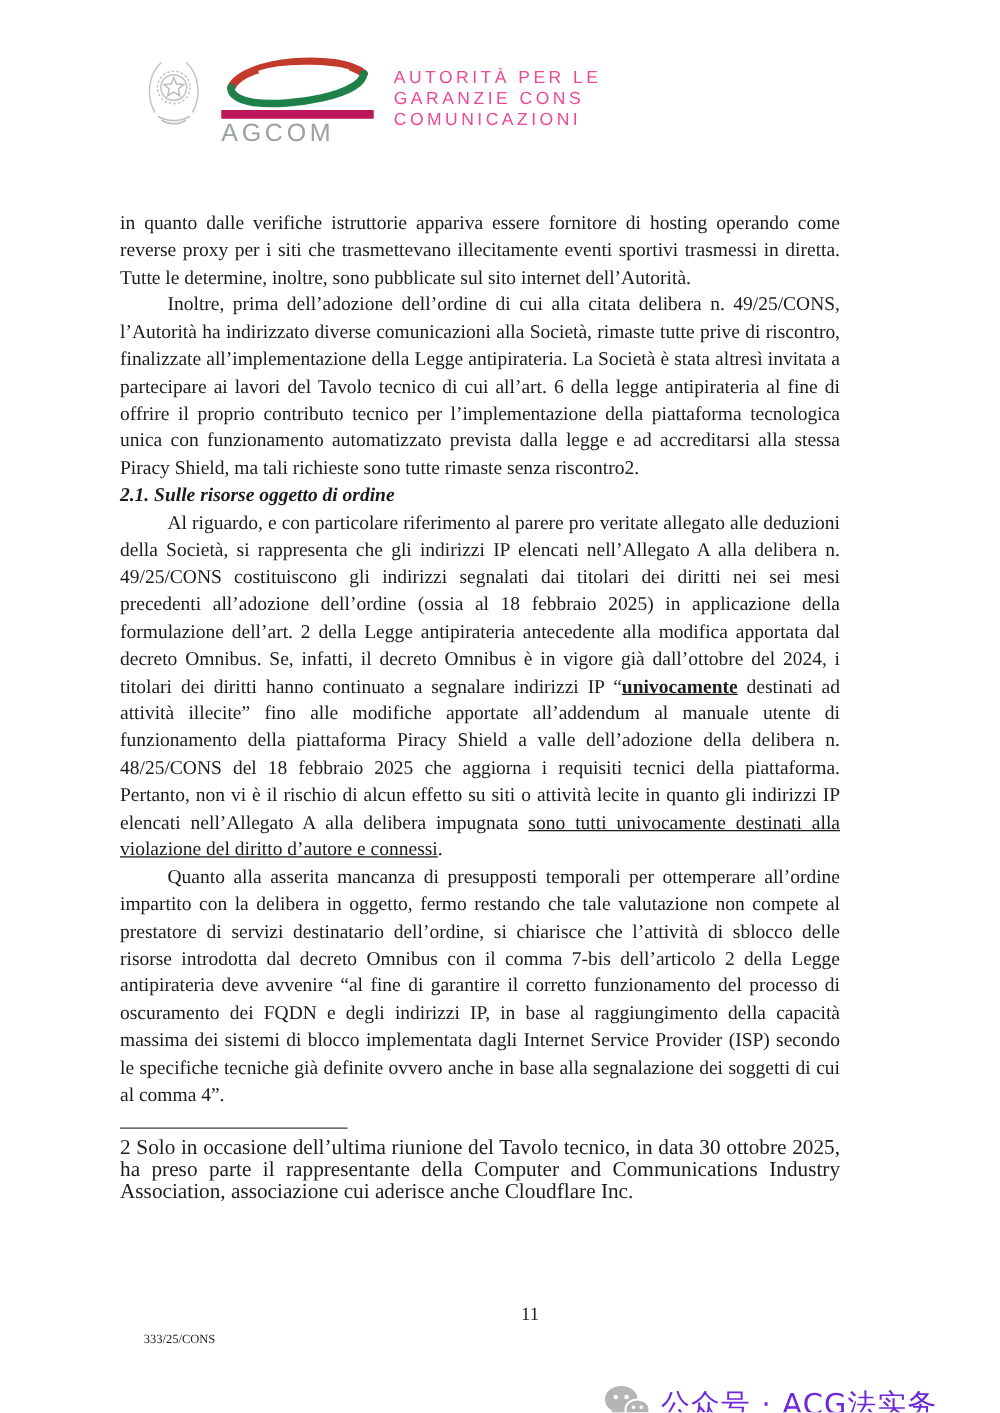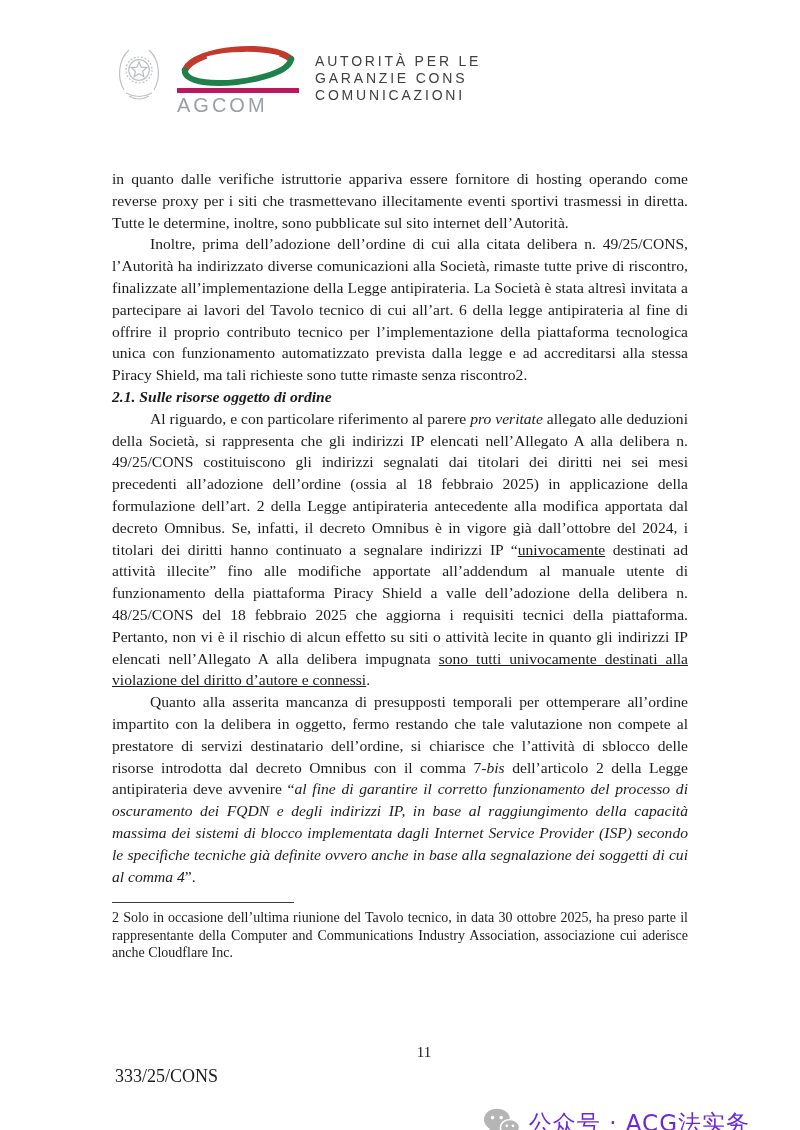--- a/index.html
+++ b/index.html
@@ -8,48 +8,48 @@
     font-family:"Liberation Serif", serif; color:#1c1c1c; overflow:hidden;
   }
 
   
   .header { position:absolute; top:44px; left:115px; display:flex; align-items:flex-start; }
   .emblem { width:48px; height:64px; flex:0 0 auto; }
   .swoosh-block { margin-left:14px; width:122px; flex:0 0 auto; }
   .swoosh-block svg { display:block; }
   .agcom-label {
     font-family:"Liberation Sans", sans-serif; font-size:20px; letter-spacing:3px;
-    color:#9aa0a5; border-top:5px solid #be185d; padding-top:1px; line-height:22px;
+    color:#9aa0a5; border-top:7px solid #be185d; padding-top:1px; line-height:22px;
   }
   .authority {
     margin-left:16px; margin-top:9px;
     font-family:"Liberation Sans", sans-serif; font-size:14px; letter-spacing:2.8px;
-    color:#404040; line-height:17px; white-space:nowrap;
+    color:#ec4899; line-height:17px; white-space:nowrap;
   }
 
   
   .content {
-    position:absolute; top:168px; left:112px; width:576px;
+    position:absolute; top:168px; left:96px; width:576px;
     font-size:15.6px; line-height:21.8px; text-align:justify;
   }
   .content p { margin:0; }
   .indent { text-indent:38px; }
   .gap { margin-top:21px; }
   .heading { font-weight:bold; font-style:italic; margin-top:21px; }
-  .i { font-style:italic; }
-  .bu { font-weight:normal; text-decoration:underline; }
+  .i { }
+  .bu { font-weight:bold; text-decoration:underline; }
   .u { text-decoration:underline; }
 
   
   .footnote-sep { width:182px; border-top:1px solid #3c3c3c; margin-top:15px; margin-bottom:6px; }
-  .footnote { font-size:14px; line-height:17.5px; text-align:justify; }
+  .footnote { font-size:17px; line-height:17.5px; text-align:justify; }
 
   
   .page-number { position:absolute; top:1044px; left:0; width:100%; text-align:center; font-size:15px;margin-left:24px; }
-  .doc-ref { position:absolute; top:1066px; left:115px; font-size:18px; }
+  .doc-ref { position:absolute; top:1066px; left:115px; font-size:10px; }
 
   
   .watermark {
     position:absolute; top:1108px; right:50px; display:flex; align-items:center; gap:9px;
     color:#6d28d9; font-family:"DejaVu Sans", sans-serif; font-size:23px; letter-spacing:1px;
   }
 </style>
 </head>
 <body>
 

